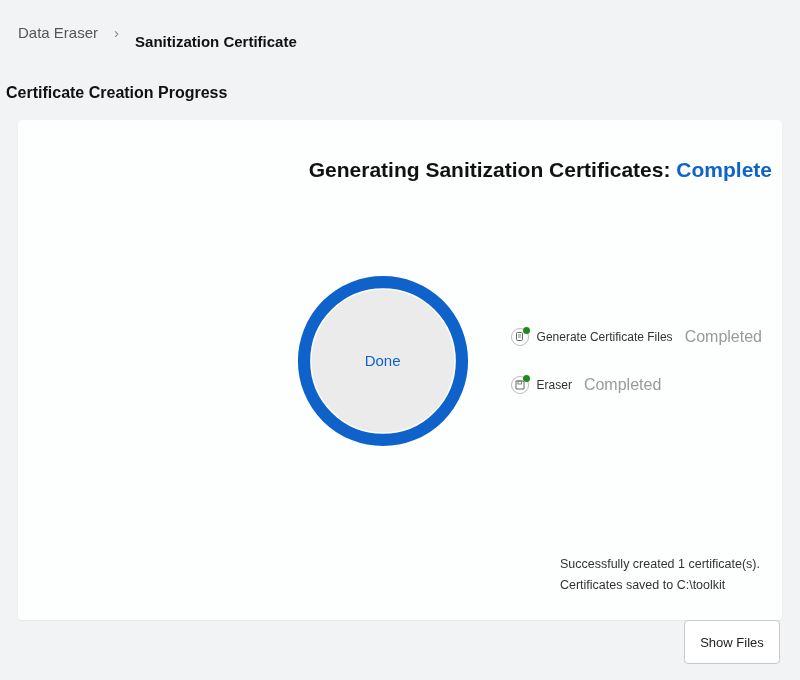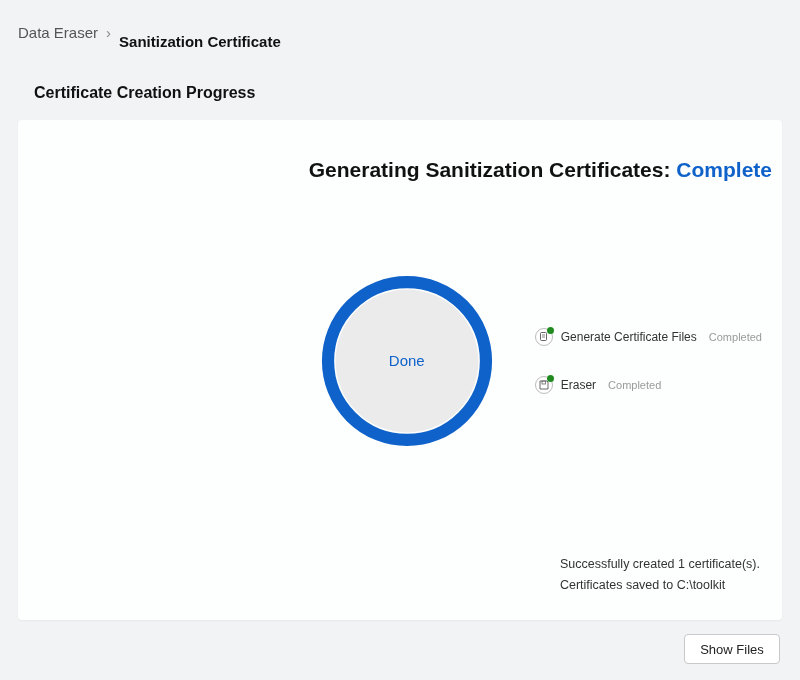--- a/index.html
+++ b/index.html
@@ -7,29 +7,29 @@
     font-family: "Segoe UI", Arial, sans-serif;
     background: #f1f3f5;
     width: 800px;
     height: 680px;
     overflow: hidden;
     color: #1a1a1a;
   }
   .breadcrumb {
     display: flex;
     align-items: center;
-    gap: 8px;
+    gap: 16px;
     padding: 14px 18px 12px 18px;
     font-size: 15px;
   }
   .breadcrumb .root { color: #555; font-weight: 500; }
   .breadcrumb .sep { color: #888; }
   .breadcrumb .current { font-weight: 700; color: #111; margin-top: 19px; }
   .section-title {
-    padding: 22px 18px 12px 34px;
+    padding: 22px 18px 12px 6px;
     font-size: 16px;
     font-weight: 600;
     color: #111;
   }
   .card {
     background: #fdfefe;
     border-radius: 4px;
     margin: 6px 18px 0 18px;
     height: 500px;
     box-shadow: 0 1px 2px rgba(0,0,0,0.05);
@@ -99,37 +99,37 @@
   .step-icon .dot {
     position: absolute;
     top: -2px;
     right: -2px;
     width: 7px;
     height: 7px;
     background: #1f8a1f;
     border-radius: 50%;
   }
   .step-name { color: #333; font-weight: 500; }
-  .step-status { color: #9a9a9a; margin-left: 4px; font-size: 11px; }
+  .step-status { color: #9a9a9a; margin-left: 4px; font-size: 16px; }
   .card-footer {
     padding: 14px 22px 24px 22px;
     font-size: 12.5px;
     color: #333;
     line-height: 1.7;
   }
   .button-row {
     position: absolute;
     bottom: 16px;
     right: 20px;
     display: flex;
     gap: 10px;
   }
   .btn {
     min-width: 96px;
-    height: 30px;
+    height: 44px;
     border-radius: 4px;
     font-size: 13px;
     display: flex;
     align-items: center;
     justify-content: center;
     cursor: pointer;
     user-select: none;
   }
   .btn-secondary {
     background: #fff;

